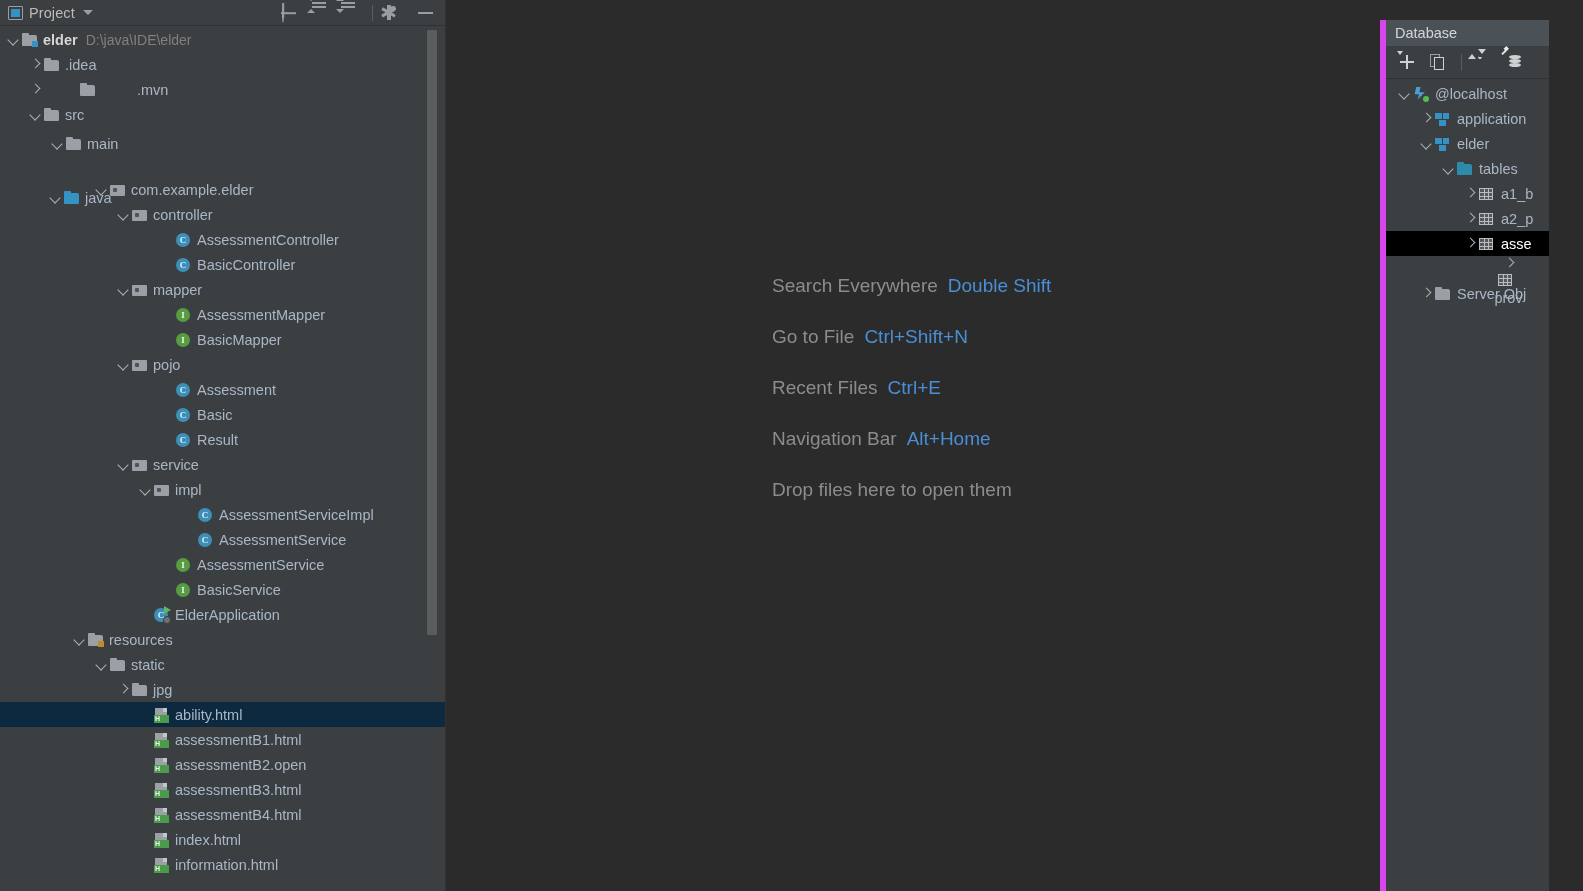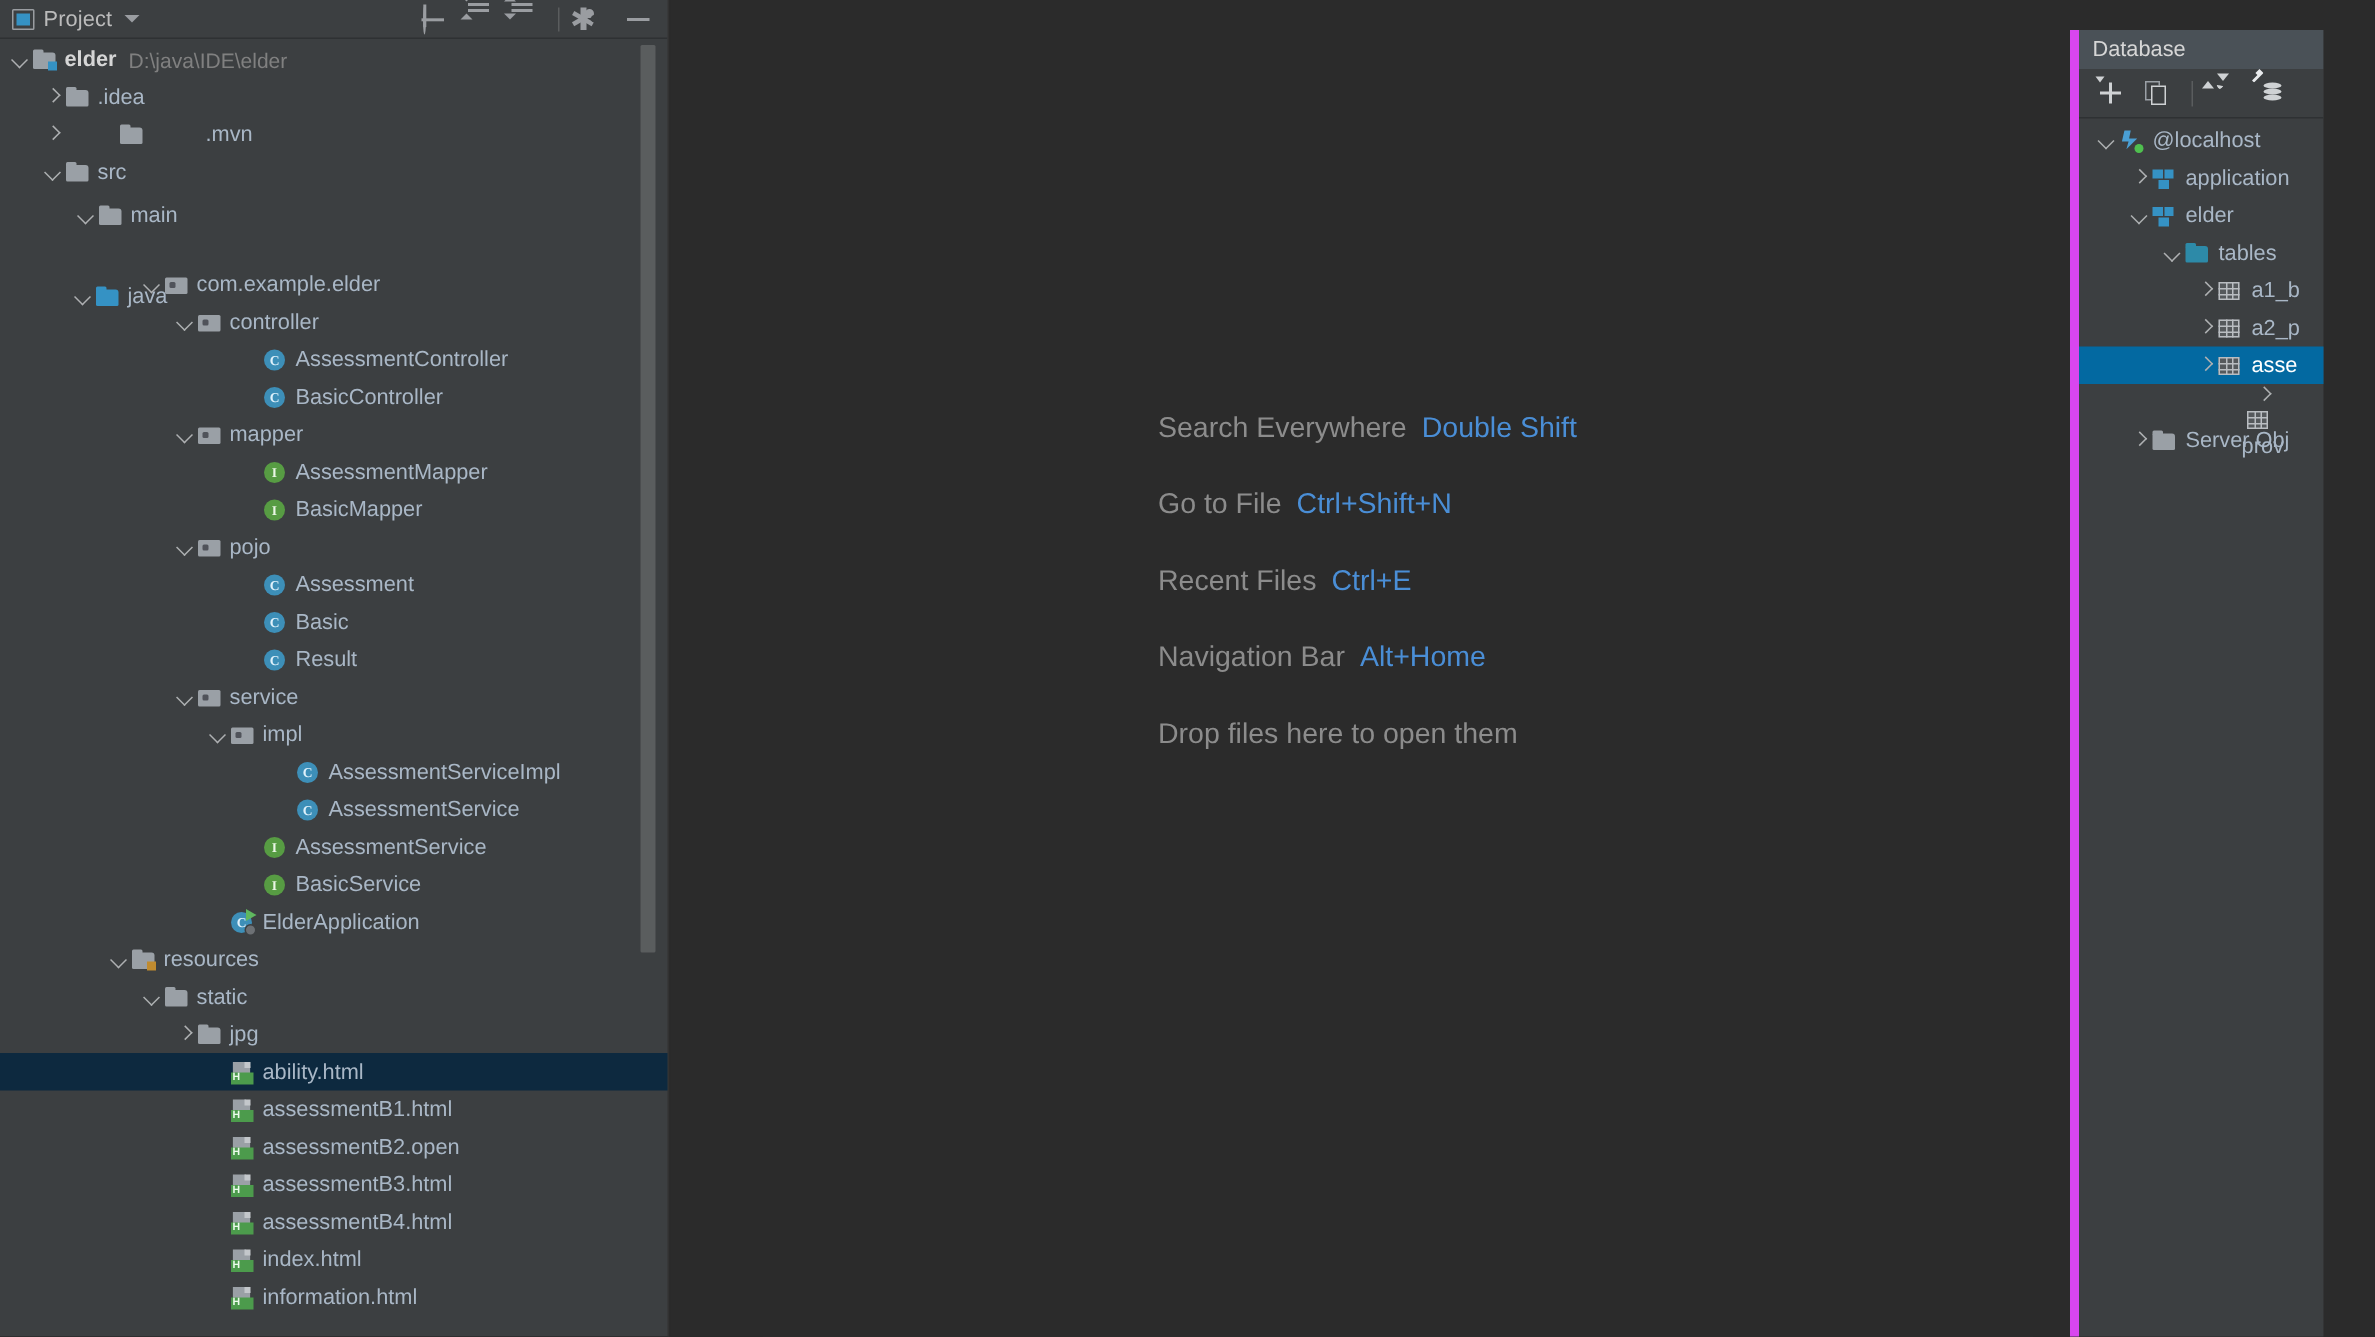--- a/index.html
+++ b/index.html
@@ -208,21 +208,21 @@
   .ic-dbwrench .e3{ position:absolute; left:1px;top:9px;width:12px;height:4px;border-radius:50%;background:#cfd2d4;}
   .ic-dbwrench .wr{ position:absolute; right:-1px;bottom:-1px;width:9px;height:9px;
     background:#e8eaec; clip-path: polygon(0 70%, 30% 100%, 100% 30%, 70% 0%, 40% 30%, 55% 45%, 15% 85%); }
   .ic-stop{ width:11px;height:16px;background:#d45b5b; border-radius:1px; }
 
   #db-tree{ position:relative; }
   .db-row{
     position:absolute; left:0; width:169px; height:25px;
     display:flex; align-items:center; font-size:14.5px; color:#a9b7c6; white-space:nowrap;
   }
-  .db-row.selected{ background:#0369a1; }
+  .db-row.selected{ background:#000000; }
   .db-row .twisty2{ width:16px;height:16px;position:relative;flex:0 0 16px; }
   .db-row .twisty2.closed:before{
     content:""; position:absolute; left:5px; top:3px; width:6px;height:6px;
     border-right:1.6px solid #aeb0b2;border-top:1.6px solid #aeb0b2; transform:rotate(45deg);
   }
   .db-row .twisty2.open:before{
     content:""; position:absolute; left:4px; top:4px; width:7px;height:7px;
     border-right:1.6px solid #aeb0b2;border-bottom:1.6px solid #aeb0b2; transform:rotate(45deg);
   }
   .db-row .ic2{ flex:0 0 18px;width:18px;height:16px;position:relative;margin-right:5px; }

